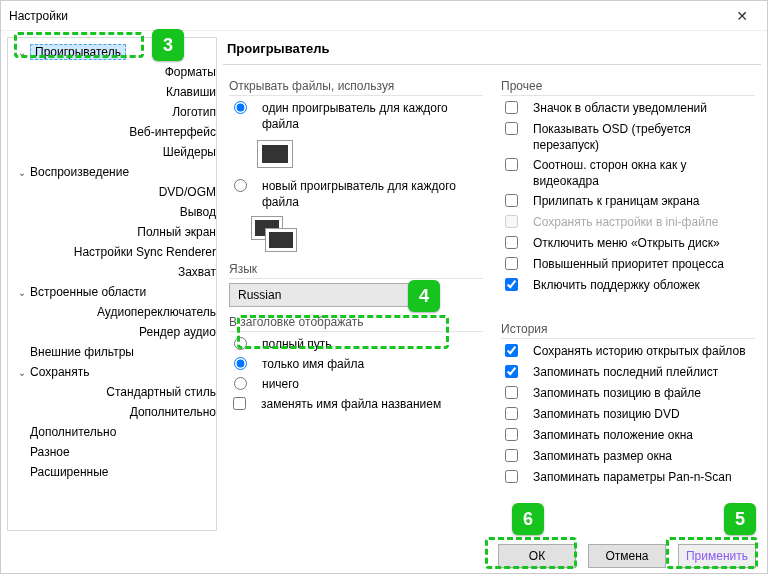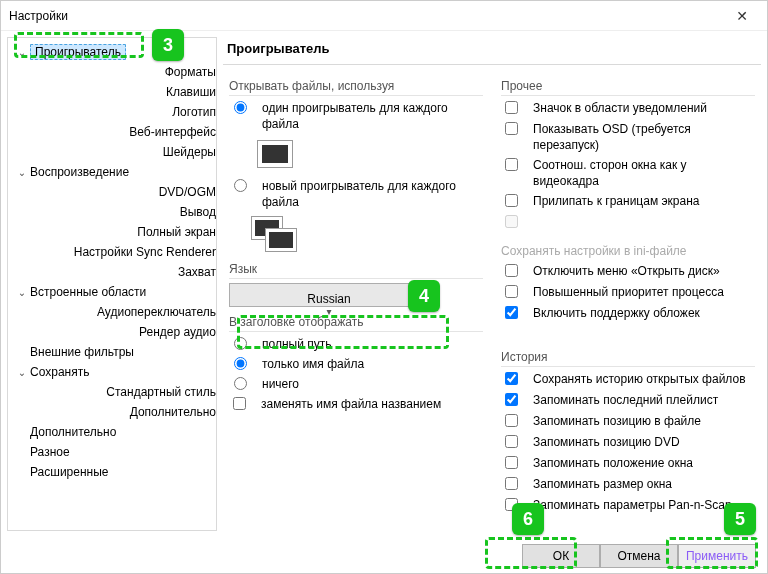--- a/index.html
+++ b/index.html
@@ -84,21 +84,21 @@
     padding-bottom: 2px;
   }
   .opt {
     display: flex;
     align-items: flex-start;
     gap: 12px;
     margin: 4px 0;
     line-height: 16px;
   }
   .opt input { margin-top: 1px; }
-  .disabled { color: #aaa; flex-direction: column; }
+  .disabled { color: #aaa; }
   .icon-img {
     width: 36px; height: 28px;
     background: #fff;
     border: 1px solid #999;
     margin: 8px 0 10px 28px;
     position: relative;
   }
   .icon-img::before {
     content: "";
     position: absolute; top: 4px; left: 4px; right: 4px; bottom: 4px;
@@ -112,28 +112,28 @@
   .lang-select {
     width: 200px;
     height: 24px;
     background: #e8e8e8;
     border: 1px solid #adadad;
     display: flex;
     align-items: center;
     padding: 8px 8px;
     justify-content: space-between;
     margin: 4px 0 8px 0;
-    flex-direction: column;
   }
   .chev { font-size: 10px; color: #555; }
   .buttons {
     position: absolute;
     right: 12px;
     bottom: 6px;
     display: flex;
+    gap: 12px;
   }
   .btn {
     width: 78px;
     height: 24px;
     background: #e1e1e1;
     border: 1px solid #adadad;
     display: flex; align-items: center; justify-content: center;
     font-size: 12px;
   }
   .btn.disabled { color: #8b5cf6; background: #efefef; }

